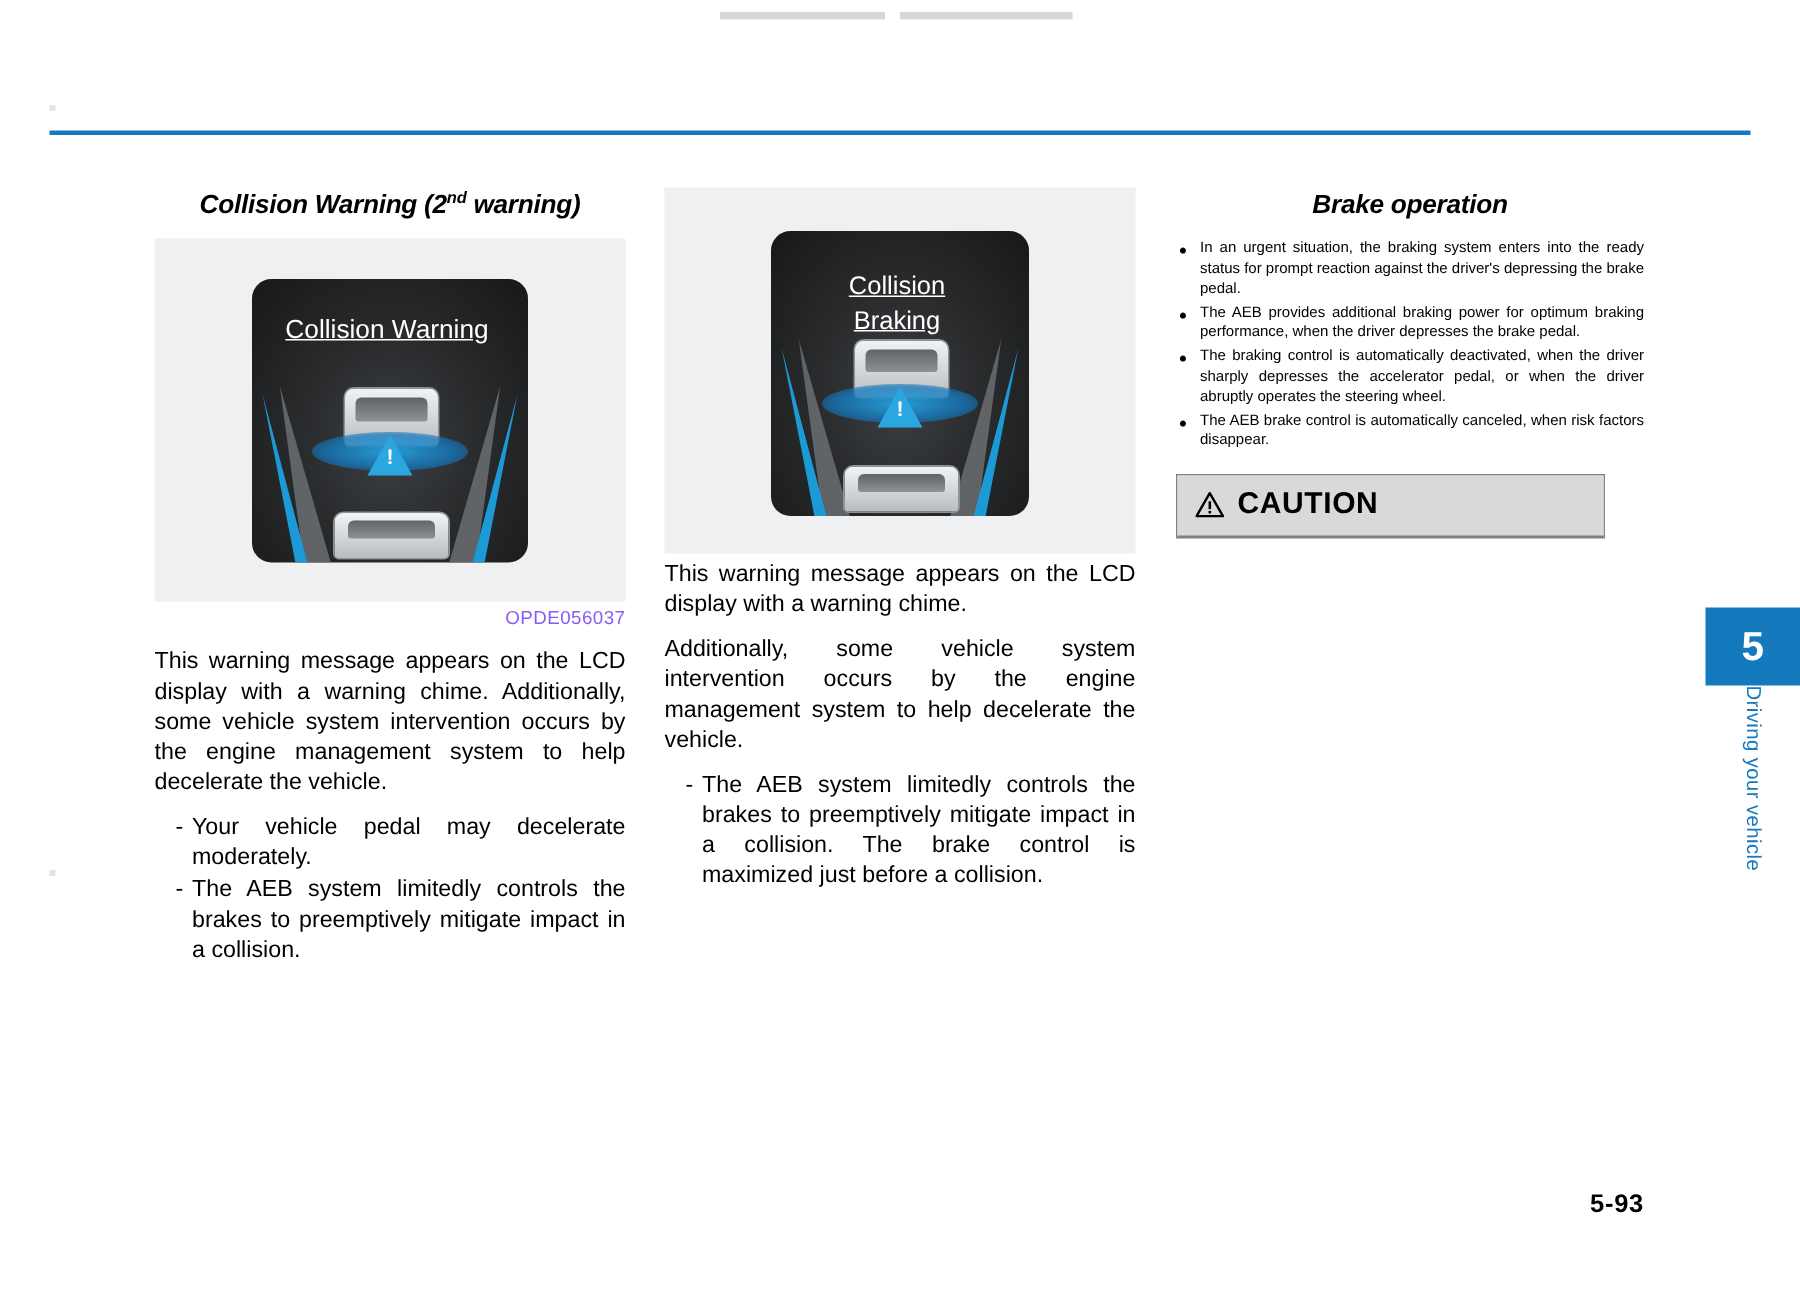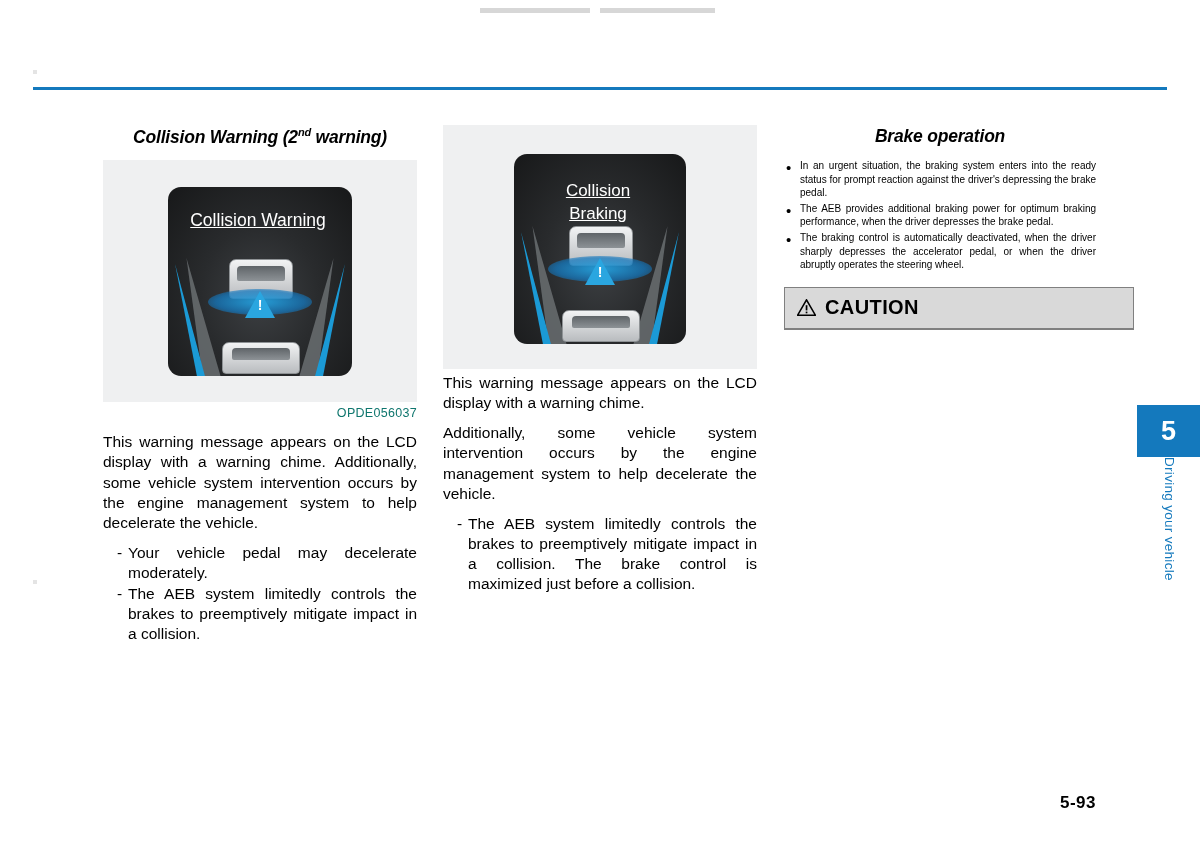--- a/index.html
+++ b/index.html
@@ -73,21 +73,21 @@
     width: 314px;
     height: 242px;
     position: relative;
     margin: 0 0 4px 0;
   }
   .figure.fig2 { height: 244px; }
 
   .fig-caption {
     font-size: 12.5px;
     text-align: right;
-    color: #0f766e;
+    color: #8b5cf6;
     letter-spacing: 0.3px;
     margin-bottom: 12px;
   }
 
   
   .lcd {
     position: absolute;
     left: 50%;
     transform: translateX(-50%);
     top: 27px;
@@ -264,21 +264,21 @@
     content: "\2022";
     position: absolute;
     left: 2px;
     top: -1px;
     font-size: 15px;
   }
 
   .caution-box {
     border: 1.5px solid #808080;
     margin-top: 16px;
-    width: 350px;
+    width: 286px;
     box-sizing: border-box;
   }
   .caution-head {
     background: #d9d9d9;
     border-bottom: 1.5px solid #808080;
     padding: 8px 10px 9px 12px;
     display: flex;
     align-items: center;
     gap: 9px;
   }
@@ -433,20 +433,21 @@
       </ul>
     </div>
 
     <div class="col col3">
       <h2 class="sec-title">Brake operation</h2>
 
       <ul class="bullet-list">
         <li>In an urgent situation, the braking system enters into the ready status for prompt reaction against the driver's depressing the brake pedal.</li>
         <li>The AEB provides additional braking power for optimum braking performance, when the driver depresses the brake pedal.</li>
         <li>The braking control is automatically deactivated, when the driver sharply depresses the accelerator pedal, or when the driver abruptly operates the steering wheel.</li>
+        <li>The AEB brake control is automatically canceled, when risk factors disappear.</li>
       </ul>
 
       <div class="caution-box">
         <div class="caution-head">
           <span class="tri-icon">
             <svg width="19" height="17" viewBox="0 0 19 17">
               <path d="M9.5 0.8 L18.4 16.2 L0.6 16.2 Z" fill="none" stroke="#000" stroke-width="1.6" stroke-linejoin="round"></path>
               <rect x="8.7" y="6.2" width="1.7" height="5.2" fill="#000"></rect>
               <rect x="8.7" y="12.6" width="1.7" height="1.7" fill="#000"></rect>
             </svg>

